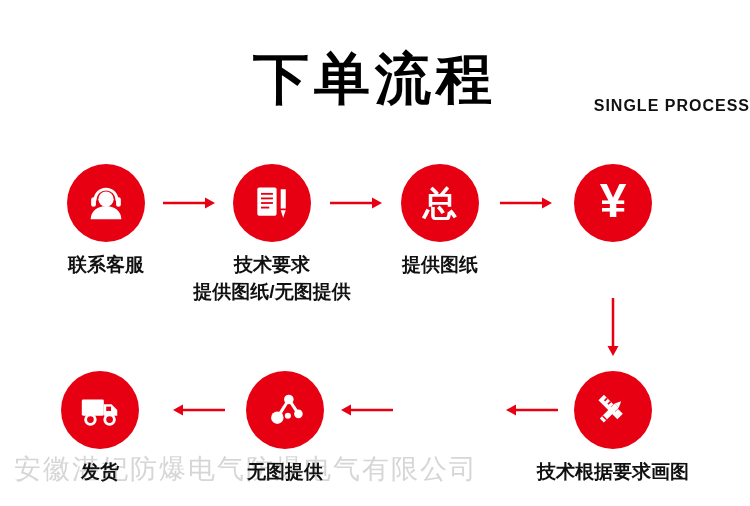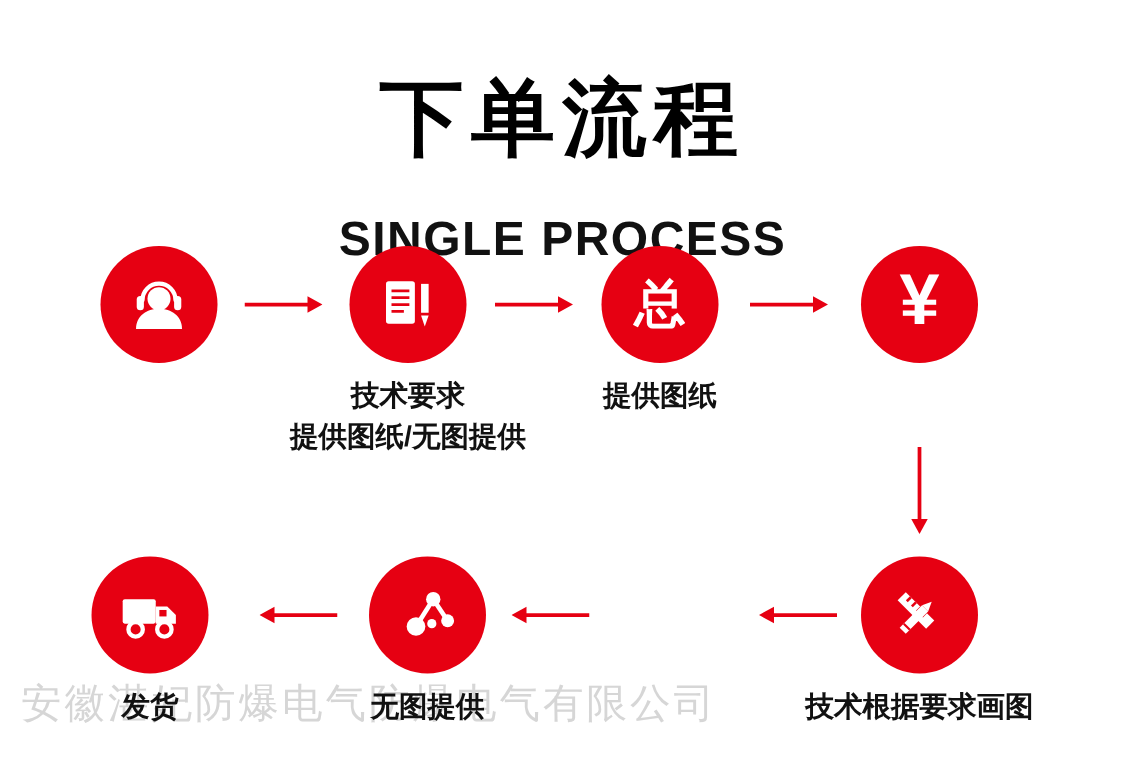--- a/index.html
+++ b/index.html
@@ -20,26 +20,25 @@
     font-size: 56px;
     font-weight: 800;
     color: #000000;
     letter-spacing: 5px;
     margin-top: 30px;
   }
   .subtitle {
     position: absolute;
     top: 97px; left: 0;
     width: 100%;
-    text-align: center;
-    font-size: 32px;
+    text-align: right;
+    font-size: 16px;
     font-weight: 700;
     color: #111111;
     letter-spacing: 1px;
-    margin-top: 44px;
   }
   .step {
     position: absolute;
     width: 180px;
     display: flex;
     flex-direction: column;
     align-items: center;
     z-index: 2;
   }
   .circle {
@@ -88,20 +87,21 @@
   <div class="step" style="left:16px;top:164px">
     <div class="circle">
       <svg width="46" height="46" viewBox="0 0 48 48">
         <path d="M12.5 21 a11.5 11.5 0 0 1 23 0" fill="none" stroke="#ffffff" stroke-width="3" stroke-linecap="round"></path>
         <circle cx="24" cy="20" r="8" fill="#ffffff"></circle>
         <path d="M8 41 c0-9 7.5-14 16-14 c8.5 0 16 5 16 14 z" fill="#ffffff"></path>
         <rect x="8.5" y="18" width="5" height="10" rx="2.5" fill="#ffffff"></rect>
         <rect x="34.5" y="18" width="5" height="10" rx="2.5" fill="#ffffff"></rect>
       </svg>
     </div>
+    <div class="label">联系客服</div>
   </div>
 
   <svg class="arrow" style="left:163px;top:196px" width="52" height="14" viewBox="0 0 52 14">
     <line x1="0" y1="7" x2="43" y2="7" stroke="#e60012" stroke-width="2.5"></line>
     <polygon points="42,1.5 52,7 42,12.5" fill="#e60012"></polygon>
   </svg>
 
   <div class="step" style="left:182px;top:164px">
     <div class="circle">
       <svg width="44" height="44" viewBox="0 0 48 48">

